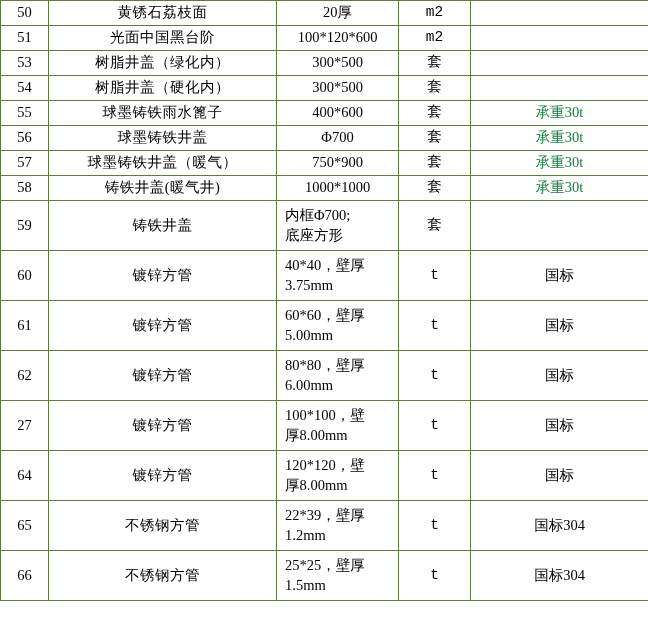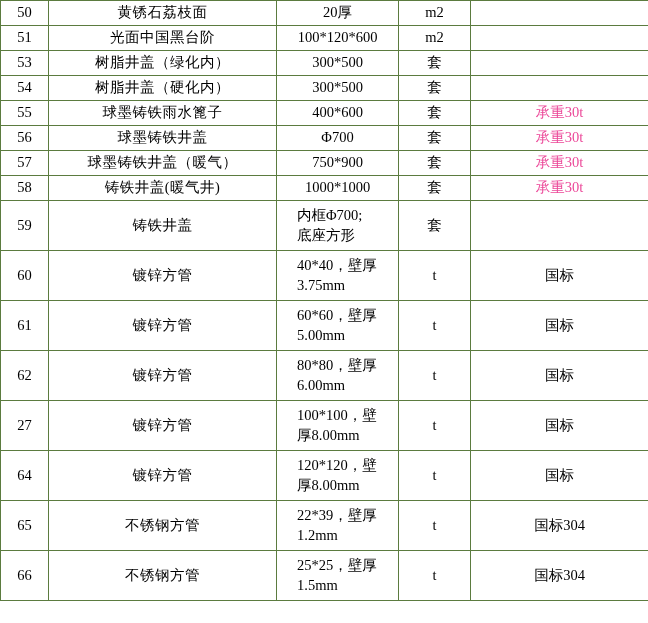--- a/index.html
+++ b/index.html
@@ -47,33 +47,34 @@
   }
   td.cell-name {
     letter-spacing: 0.5px;
     margin-left: 20px;
   }
   td.cell-spec {
     font-size: 13.5px;
   }
   td.cell-unit {
     font-size: 14px;
+    font-family: Liberation Mono, monospace;
   }
   td.cell-note {
     font-size: 14px;
   }
   td.note-red {
-    color: #ec4899;
+    color: #15803d;
   }
   tr.tall td {
     height: 50px;
   }
   td.cell-spec.left-spec {
     text-align: left;
-    padding-left: 20px;
+    padding-left: 8px;
   }
   .spec-line { display: block; }
 </style>
 </head>
 <body>
 
 <div class="sheet">
   <table class="price-table">
     <colgroup>
       <col class="c-no">

